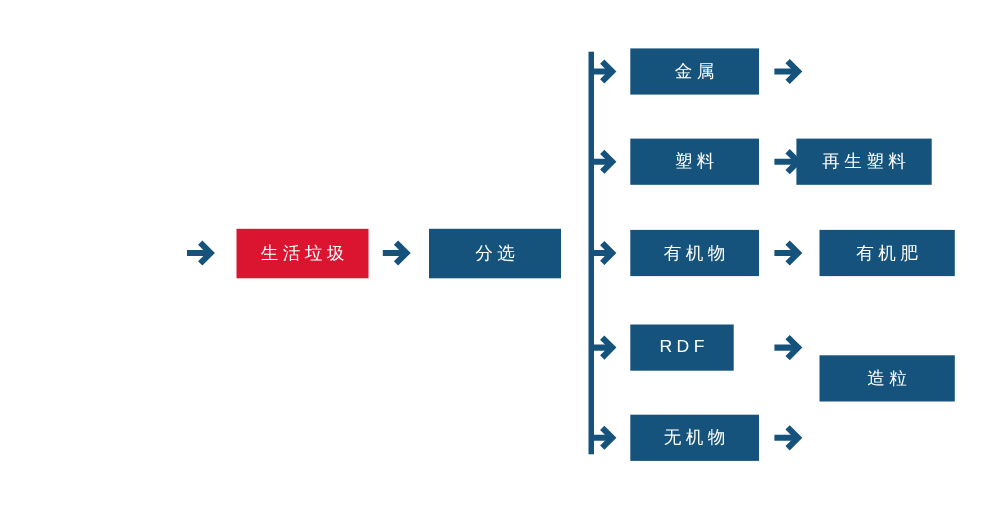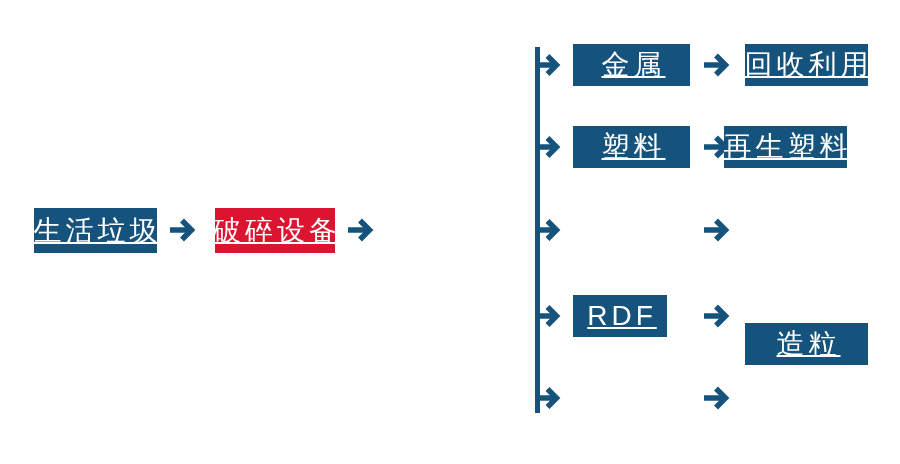--- a/index.html
+++ b/index.html
@@ -12,78 +12,76 @@
     position:relative;
     width:900px;height:464px;
     background:var(--white);
     font-family:"Liberation Sans","DejaVu Sans",sans-serif;
     overflow:hidden;
   }
   .node{
     position:absolute;
     display:flex;align-items:center;justify-content:center;
     color:#fff;
-    font-size:28px;
+    font-size:16px;
     letter-spacing:4px;
     padding-left:4px;
     box-sizing:border-box;
     white-space:nowrap;
-    text-decoration:underline;
   }
   .node.blue{background:var(--blue);}
   .node.red{background:var(--red);}
   .arrow{position:absolute;color:var(--blue);}
   .arrow svg{display:block;width:100%;height:100%;}
   .vline{
     position:absolute;
     left:535px;top:47px;
     width:5px;height:366px;
     background:var(--blue);
   }
 </style>
 </head>
 <body>
 
 <div class="canvas">
 
-  <div class="node blue" style="left:34px;top:208px;width:123px;height:45px;">生活垃圾</div>
 
   <div class="arrow" style="left:168px;top:217px;width:36px;height:26px;">
     <svg viewBox="0 0 36 26">
         <line x1="2" y1="13" x2="21" y2="13" stroke="currentColor" stroke-width="5.5"></line>
         <polyline points="14,3.5 23.5,13 14,22.5" fill="none" stroke="currentColor" stroke-width="5.5"></polyline>
       </svg>
   </div>
 
-  <div class="node red" style="left:215px;top:208px;width:120px;height:45px;">破碎设备</div>
+  <div class="node red" style="left:215px;top:208px;width:120px;height:45px;">生活垃圾</div>
 
   <div class="arrow" style="left:346px;top:217px;width:36px;height:26px;">
     <svg viewBox="0 0 36 26">
         <line x1="2" y1="13" x2="21" y2="13" stroke="currentColor" stroke-width="5.5"></line>
         <polyline points="14,3.5 23.5,13 14,22.5" fill="none" stroke="currentColor" stroke-width="5.5"></polyline>
       </svg>
   </div>
 
+  <div class="node blue" style="left:390px;top:208px;width:120px;height:45px;">分选</div>
 
   <div class="vline"></div>
 
   <div class="arrow" style="left:537px;top:52px;width:30px;height:26px;">
     <svg viewBox="0 0 30 26">
         <line x1="0" y1="13" x2="17" y2="13" stroke="currentColor" stroke-width="5.5"></line>
         <polyline points="10.5,4 19.5,13 10.5,22" fill="none" stroke="currentColor" stroke-width="5.5"></polyline>
       </svg>
   </div>
   <div class="node blue" style="left:573px;top:44px;width:117px;height:42px;">金属</div>
   <div class="arrow" style="left:702px;top:52px;width:36px;height:26px;">
     <svg viewBox="0 0 36 26">
         <line x1="2" y1="13" x2="21" y2="13" stroke="currentColor" stroke-width="5.5"></line>
         <polyline points="14,3.5 23.5,13 14,22.5" fill="none" stroke="currentColor" stroke-width="5.5"></polyline>
       </svg>
   </div>
-  <div class="node blue" style="left:745px;top:44px;width:123px;height:42px;">回收利用</div>
 
   <div class="arrow" style="left:537px;top:134px;width:30px;height:26px;">
     <svg viewBox="0 0 30 26">
         <line x1="0" y1="13" x2="17" y2="13" stroke="currentColor" stroke-width="5.5"></line>
         <polyline points="10.5,4 19.5,13 10.5,22" fill="none" stroke="currentColor" stroke-width="5.5"></polyline>
       </svg>
   </div>
   <div class="node blue" style="left:573px;top:126px;width:117px;height:42px;">塑料</div>
   <div class="arrow" style="left:702px;top:134px;width:36px;height:26px;">
     <svg viewBox="0 0 36 26">
@@ -92,26 +90,28 @@
       </svg>
   </div>
   <div class="node blue" style="left:724px;top:126px;width:123px;height:42px;">再生塑料</div>
 
   <div class="arrow" style="left:537px;top:217px;width:30px;height:26px;">
     <svg viewBox="0 0 30 26">
         <line x1="0" y1="13" x2="17" y2="13" stroke="currentColor" stroke-width="5.5"></line>
         <polyline points="10.5,4 19.5,13 10.5,22" fill="none" stroke="currentColor" stroke-width="5.5"></polyline>
       </svg>
   </div>
+  <div class="node blue" style="left:573px;top:209px;width:117px;height:42px;">有机物</div>
   <div class="arrow" style="left:702px;top:217px;width:36px;height:26px;">
     <svg viewBox="0 0 36 26">
         <line x1="2" y1="13" x2="21" y2="13" stroke="currentColor" stroke-width="5.5"></line>
         <polyline points="14,3.5 23.5,13 14,22.5" fill="none" stroke="currentColor" stroke-width="5.5"></polyline>
       </svg>
   </div>
+  <div class="node blue" style="left:745px;top:209px;width:123px;height:42px;">有机肥</div>
 
   <div class="arrow" style="left:537px;top:303px;width:30px;height:26px;">
     <svg viewBox="0 0 30 26">
         <line x1="0" y1="13" x2="17" y2="13" stroke="currentColor" stroke-width="5.5"></line>
         <polyline points="10.5,4 19.5,13 10.5,22" fill="none" stroke="currentColor" stroke-width="5.5"></polyline>
       </svg>
   </div>
   <div class="node blue" style="left:573px;top:295px;width:94px;height:42px;">RDF</div>
   <div class="arrow" style="left:702px;top:303px;width:36px;height:26px;">
     <svg viewBox="0 0 36 26">
@@ -120,20 +120,21 @@
       </svg>
   </div>
   <div class="node blue" style="left:745px;top:295px;width:123px;height:42px;margin-top:28px;">造粒</div>
 
   <div class="arrow" style="left:537px;top:385px;width:30px;height:26px;">
     <svg viewBox="0 0 30 26">
         <line x1="0" y1="13" x2="17" y2="13" stroke="currentColor" stroke-width="5.5"></line>
         <polyline points="10.5,4 19.5,13 10.5,22" fill="none" stroke="currentColor" stroke-width="5.5"></polyline>
       </svg>
   </div>
+  <div class="node blue" style="left:573px;top:377px;width:117px;height:42px;">无机物</div>
   <div class="arrow" style="left:702px;top:385px;width:36px;height:26px;">
     <svg viewBox="0 0 36 26">
         <line x1="2" y1="13" x2="21" y2="13" stroke="currentColor" stroke-width="5.5"></line>
         <polyline points="14,3.5 23.5,13 14,22.5" fill="none" stroke="currentColor" stroke-width="5.5"></polyline>
       </svg>
   </div>
 
 </div>
 
 </body></html>

